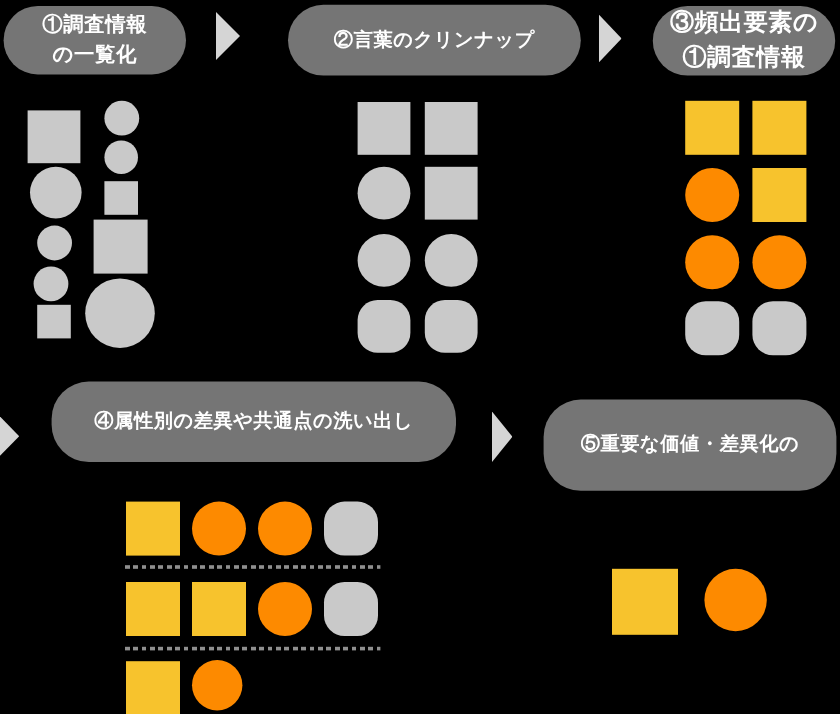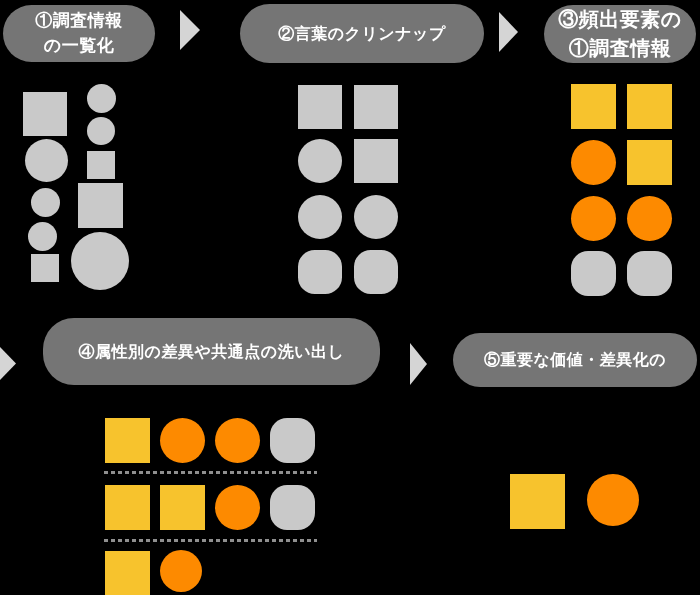--- a/index.html
+++ b/index.html
@@ -22,21 +22,21 @@
     font-size:16px;
     line-height:1.45;
     letter-spacing:0.5px;
     white-space:nowrap;
     font-family:Liberation Serif, serif;
   }
   .pill-1{left:3px;top:5px;width:152px;height:57px;font-size:17px;}
   .pill-2{left:240px;top:4px;width:244px;height:59px;}
   .pill-3{left:544px;top:5px;width:152px;height:58px;font-size:20px;}
   .pill-4{left:43px;top:318px;width:337px;height:67px;}
-  .pill-5{left:453px;top:333px;width:244px;height:54px;}
+  .pill-5{left:453px;top:333px;width:244px;height:76px;}
   .arrow{
     position:absolute;
     background:var(--arrow,#d5d5d5);
     clip-path:polygon(0 0,100% 50%,0 100%);
   }
   .arrow-1{left:180px;top:10px;width:20px;height:40px;}
   .arrow-2{left:499px;top:12px;width:19px;height:40px;}
   .arrow-3{left:-5px;top:342px;width:21px;height:43px;}
   .arrow-4{left:410px;top:343px;width:17px;height:42px;}
   .shape{position:absolute;}

